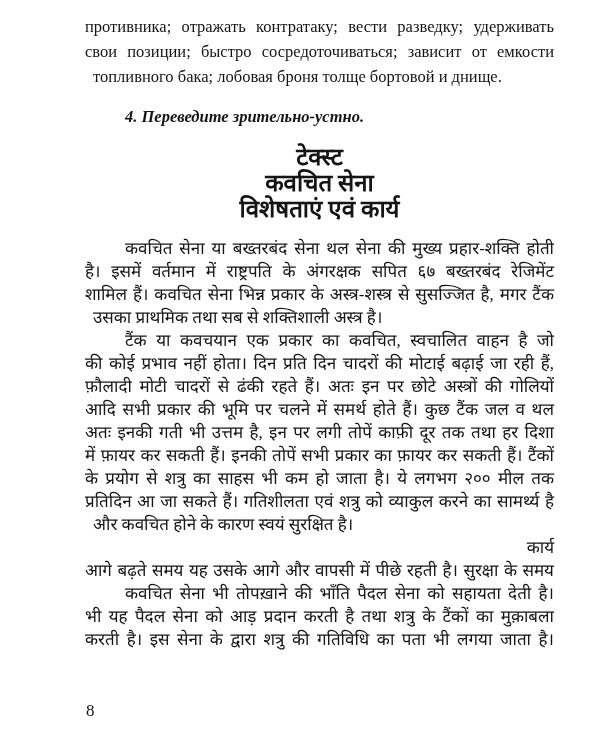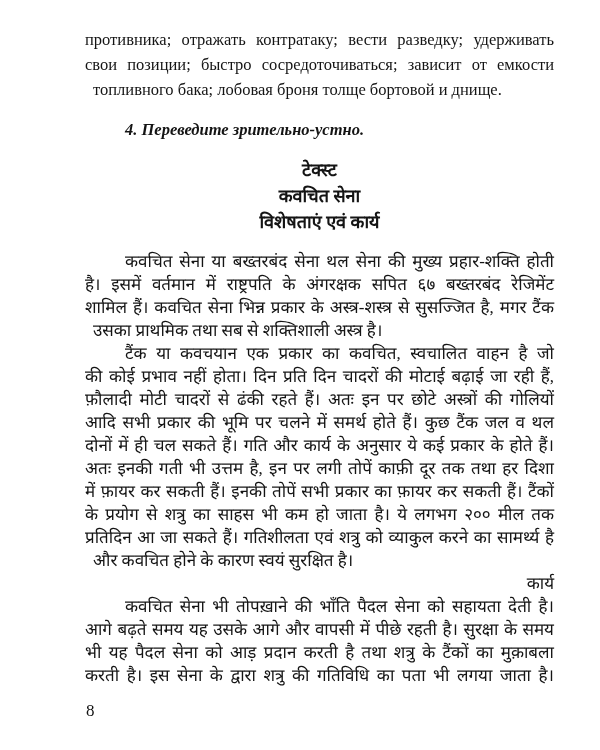--- a/index.html
+++ b/index.html
@@ -4,41 +4,41 @@
 <style>
   html, body { margin: 0; padding: 0; background: #ffffff; }
   .page {
     position: relative;
     width: 600px;
     height: 750px;
     background: #ffffff;
     color: #141414;
     font-family: "Liberation Serif", "DejaVu Serif", serif;
     box-sizing: border-box;
-    padding: 27px 46px 0 85px;
+    padding: 14px 46px 0 85px;
     overflow: hidden;
   }
   
   .ru-para { font-size: 16.5px; line-height: 25px; }
   .jl { text-align: justify; text-align-last: justify; }
   .jl.last { text-align-last: left; margin-left: 8px; }
   .exercise {
     margin-top: 17px;
     padding-left: 40px;
     font-size: 16.5px;
     line-height: 21px;
     font-weight: bold;
     font-style: italic;
   }
   
   .headings-block { margin-top: 17px; }
   .heading {
     text-align: center;
     font-weight: bold;
-    font-size: 18px;
+    font-size: 24px;
     line-height: 26px;
   }
   
   .hi-para { font-size: 17px; line-height: 23px; }
   .hi-para .first { padding-left: 40px; }
   .body-block { margin-top: 15px; }
   .section-heading {
     text-align: right;
     font-size: 17px;
     line-height: 23px;
@@ -76,33 +76,32 @@
         <div class="jl">है। इसमें वर्तमान में राष्ट्रपति के अंगरक्षक सपित ६७ बख्तरबंद रेजिमेंट</div>
         <div class="jl">शामिल हैं। कवचित सेना भिन्न प्रकार के अस्त्र-शस्त्र से सुसज्जित है, मगर टैंक</div>
         <div class="jl last">उसका प्राथमिक तथा सब से शक्तिशाली अस्त्र है।</div>
       </div>
 
     <div class="hi-para" lang="hi">
         <div class="jl first">टैंक या कवचयान एक प्रकार का कवचित, स्वचालित वाहन है जो</div>
         <div class="jl">की कोई प्रभाव नहीं होता। दिन प्रति दिन चादरों की मोटाई बढ़ाई जा रही हैं,</div>
         <div class="jl">फ़ौलादी मोटी चादरों से ढंकी रहते हैं। अतः इन पर छोटे अस्त्रों की गोलियों</div>
         <div class="jl">आदि सभी प्रकार की भूमि पर चलने में समर्थ होते हैं। कुछ टैंक जल व थल</div>
-        <div class="jl">दोनों में ही चल सकते हैं। गति और कार्य के अनुसार ये कई प्रकार के होते हैं।</div>
         <div class="jl">अतः इनकी गती भी उत्तम है, इन पर लगी तोपें काफ़ी दूर तक तथा हर दिशा</div>
         <div class="jl">में फ़ायर कर सकती हैं। इनकी तोपें सभी प्रकार का फ़ायर कर सकती हैं। टैंकों</div>
         <div class="jl">के प्रयोग से शत्रु का साहस भी कम हो जाता है। ये लगभग २०० मील तक</div>
         <div class="jl">प्रतिदिन आ जा सकते हैं। गतिशीलता एवं शत्रु को व्याकुल करने का सामर्थ्य है</div>
         <div class="jl last">और कवचित होने के कारण स्वयं सुरक्षित है।</div>
       </div>
 
     <div class="section-heading" lang="hi">कार्य</div>
 
     <div class="hi-para" lang="hi">
+        <div class="jl">आगे बढ़ते समय यह उसके आगे और वापसी में पीछे रहती है। सुरक्षा के समय</div>
         <div class="jl first">कवचित सेना भी तोपख़ाने की भाँति पैदल सेना को सहायता देती है।</div>
-        <div class="jl">आगे बढ़ते समय यह उसके आगे और वापसी में पीछे रहती है। सुरक्षा के समय</div>
         <div class="jl">भी यह पैदल सेना को आड़ प्रदान करती है तथा शत्रु के टैंकों का मुक़ाबला</div>
         <div class="jl">करती है। इस सेना के द्वारा शत्रु की गतिविधि का पता भी लगया जाता है।</div>
       </div>
   </div>
 
   <div class="page-number">8</div>
 
 </div>
 
 </body></html>

